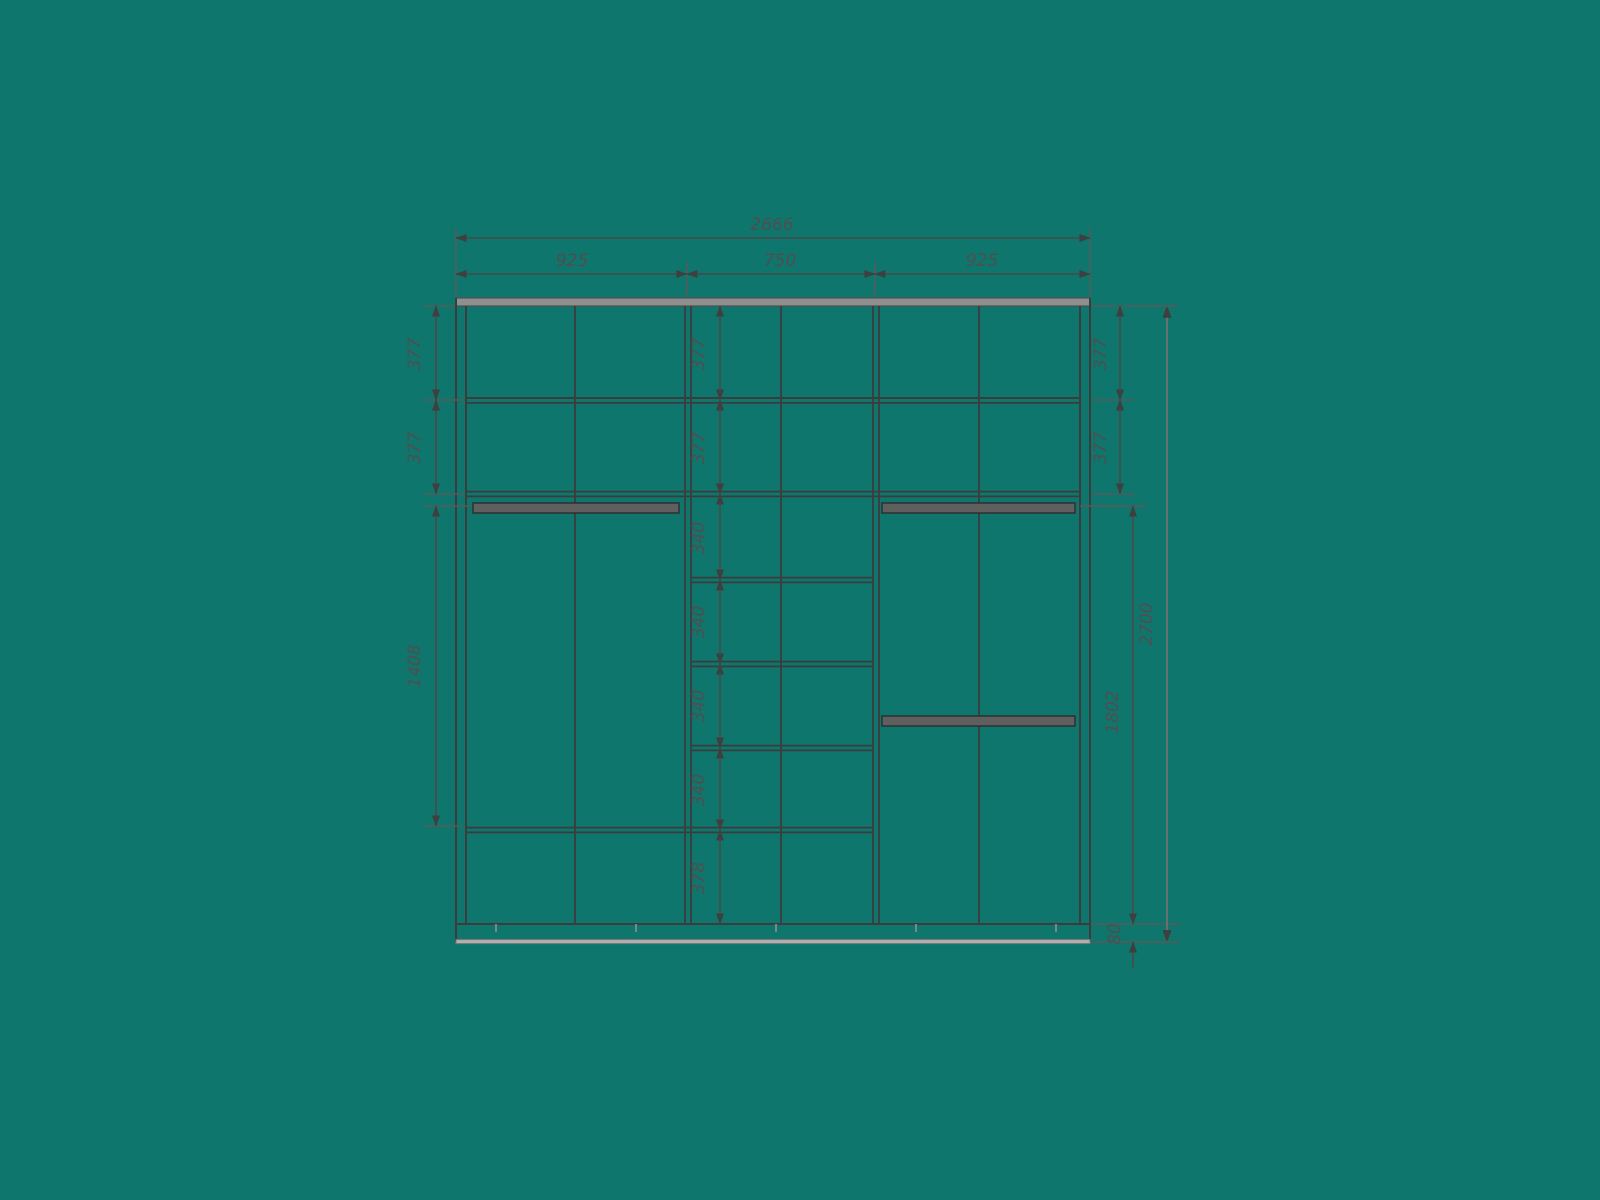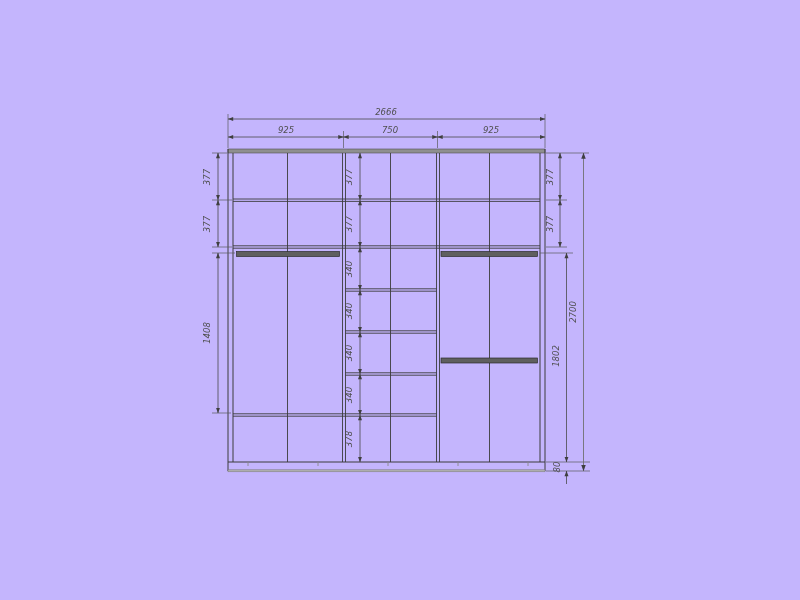--- a/index.html
+++ b/index.html
@@ -3,21 +3,21 @@
 <meta charset="utf-8">
 <style>
   html, body {
     margin: 0; padding: 0;
     background: #ffffff;
     font-family: "DejaVu Sans", sans-serif;
   }
   .stage {
     position: relative;
     width: 800px; height: 600px;
-    background: #c4b5fd;
+    background: #0f766e;
     overflow: hidden;
   }
   svg { display: block; }
   .struct { stroke: #3c3c3c; stroke-width: 1; }
   .thin   { stroke: #3c3c3c; stroke-width: 0.9; }
   .ext    { stroke: #5a5a5a; stroke-width: 0.7; }
   .dim    { stroke: #4a4a4a; stroke-width: 0.8; }
   .dimg   { stroke: #707070; stroke-width: 0.9; }
   .dtext  {
     font-family: "DejaVu Sans", sans-serif;

